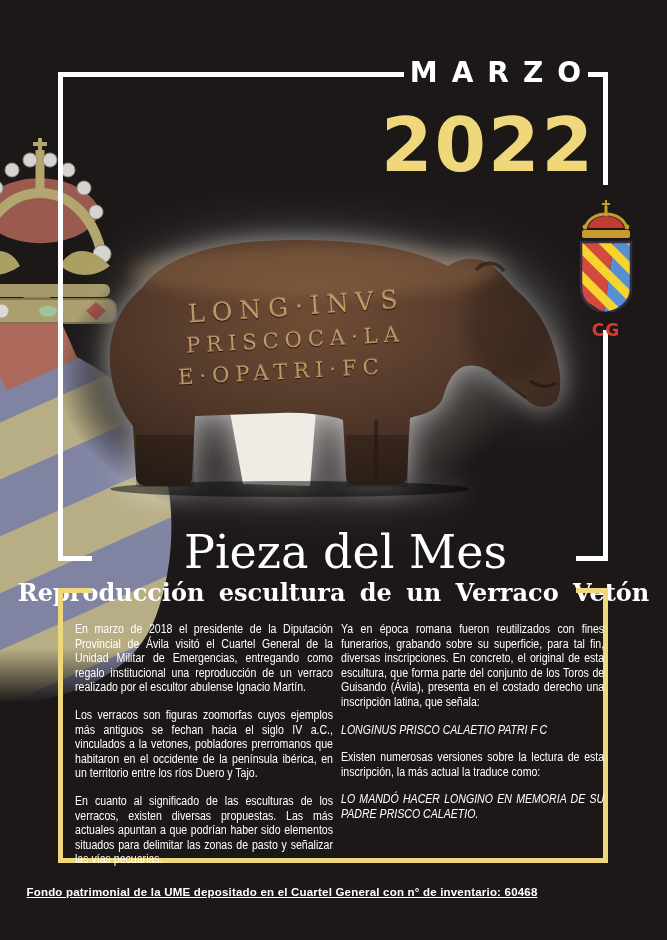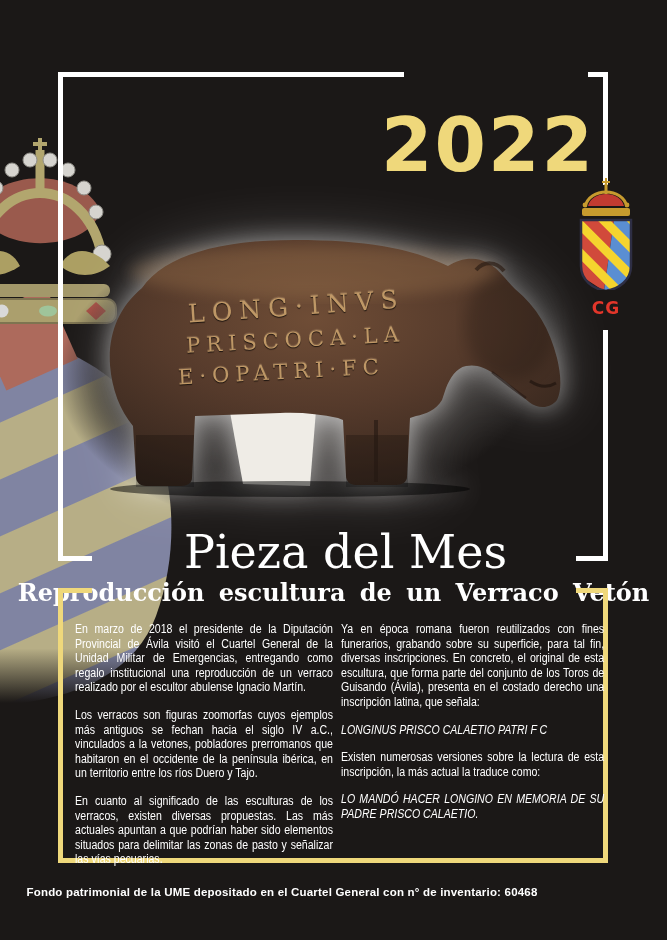--- a/index.html
+++ b/index.html
@@ -26,21 +26,21 @@
 
   
   .month{position:absolute;top:56px;right:72px;z-index:5;
          font-family:"DejaVu Sans",sans-serif;font-weight:700;font-size:28px;
          letter-spacing:14px;color:#ffffff;white-space:nowrap;}
   .year{position:absolute;top:84px;right:72px;z-index:5;
         font-family:"DejaVu Sans",sans-serif;font-weight:800;font-size:74px;
         letter-spacing:2px;color:#efd87b;line-height:1;white-space:nowrap;margin-top:24px;}
 
   
-  .cg{position:absolute;left:568px;top:178px;width:76px;height:140px;z-index:5;text-align:center;}
+  .cg{position:absolute;left:568px;top:200px;width:76px;height:140px;z-index:5;text-align:center;}
   .cg-label{margin-top:4px;font-family:"DejaVu Sans",sans-serif;font-weight:800;
             font-size:17px;letter-spacing:1px;color:#e2362a;}
 
   
   .arms{position:absolute;left:0;top:138px;z-index:1;}
 
   
   .photo{position:absolute;left:55px;top:210px;width:560px;height:370px;z-index:3;
          background:radial-gradient(ellipse 58% 52% at 48% 45%,
             rgba(255,255,255,0.50) 0%, rgba(215,210,204,0.26) 30%,
@@ -65,21 +65,21 @@
   
   .col{position:absolute;top:622px;z-index:6;font-size:12.3px;line-height:14.6px;
        text-align:justify;color:#ffffff;transform:scaleX(.86);transform-origin:0 0;}
   .col p{margin:0 0 13px 0;}
   .col-left{left:75px;width:300px;}
   .col-right{left:341px;width:306px;}
   .latin{font-style:italic;}
 
   
   .footer{position:absolute;left:0;top:886px;width:564px;text-align:center;z-index:6;
-          font-weight:700;font-size:11.5px;color:#ffffff;letter-spacing:.2px;}
+          font-weight:700;font-size:11.5px;color:#ffffff;letter-spacing:.2px;text-decoration:underline;}
 </style>
 </head>
 <body>
 
 <div id="poster">
 
   <svg class="arms" width="185" height="565" viewBox="0 0 185 565">
     <defs>
       <pattern id="diagStripes" width="104" height="104" patternUnits="userSpaceOnUse" patternTransform="rotate(-24)">
         <rect width="104" height="104" fill="#b7ae86"></rect>
@@ -128,20 +128,21 @@
   </svg>
 
   <div class="wf wf-top"></div>
   <div class="wf wf-tr-h"></div>
   <div class="wf wf-right-up"></div>
   <div class="wf wf-right-low"></div>
   <div class="wf wf-left"></div>
   <div class="wf wf-foot-bl"></div>
   <div class="wf wf-foot-br"></div>
 
+  <div class="month">MARZO</div>
   <div class="year">2022</div>
 
   <div class="cg">
     <svg width="76" height="112" viewBox="0 0 76 112">
       <defs>
         <pattern id="cgStripes" width="20" height="20" patternUnits="userSpaceOnUse" patternTransform="rotate(45)">
           <rect width="20" height="20" fill="none"></rect>
           <rect width="20" height="9" fill="#f5d42e"></rect>
         </pattern>
         <clipPath id="cgShield">

